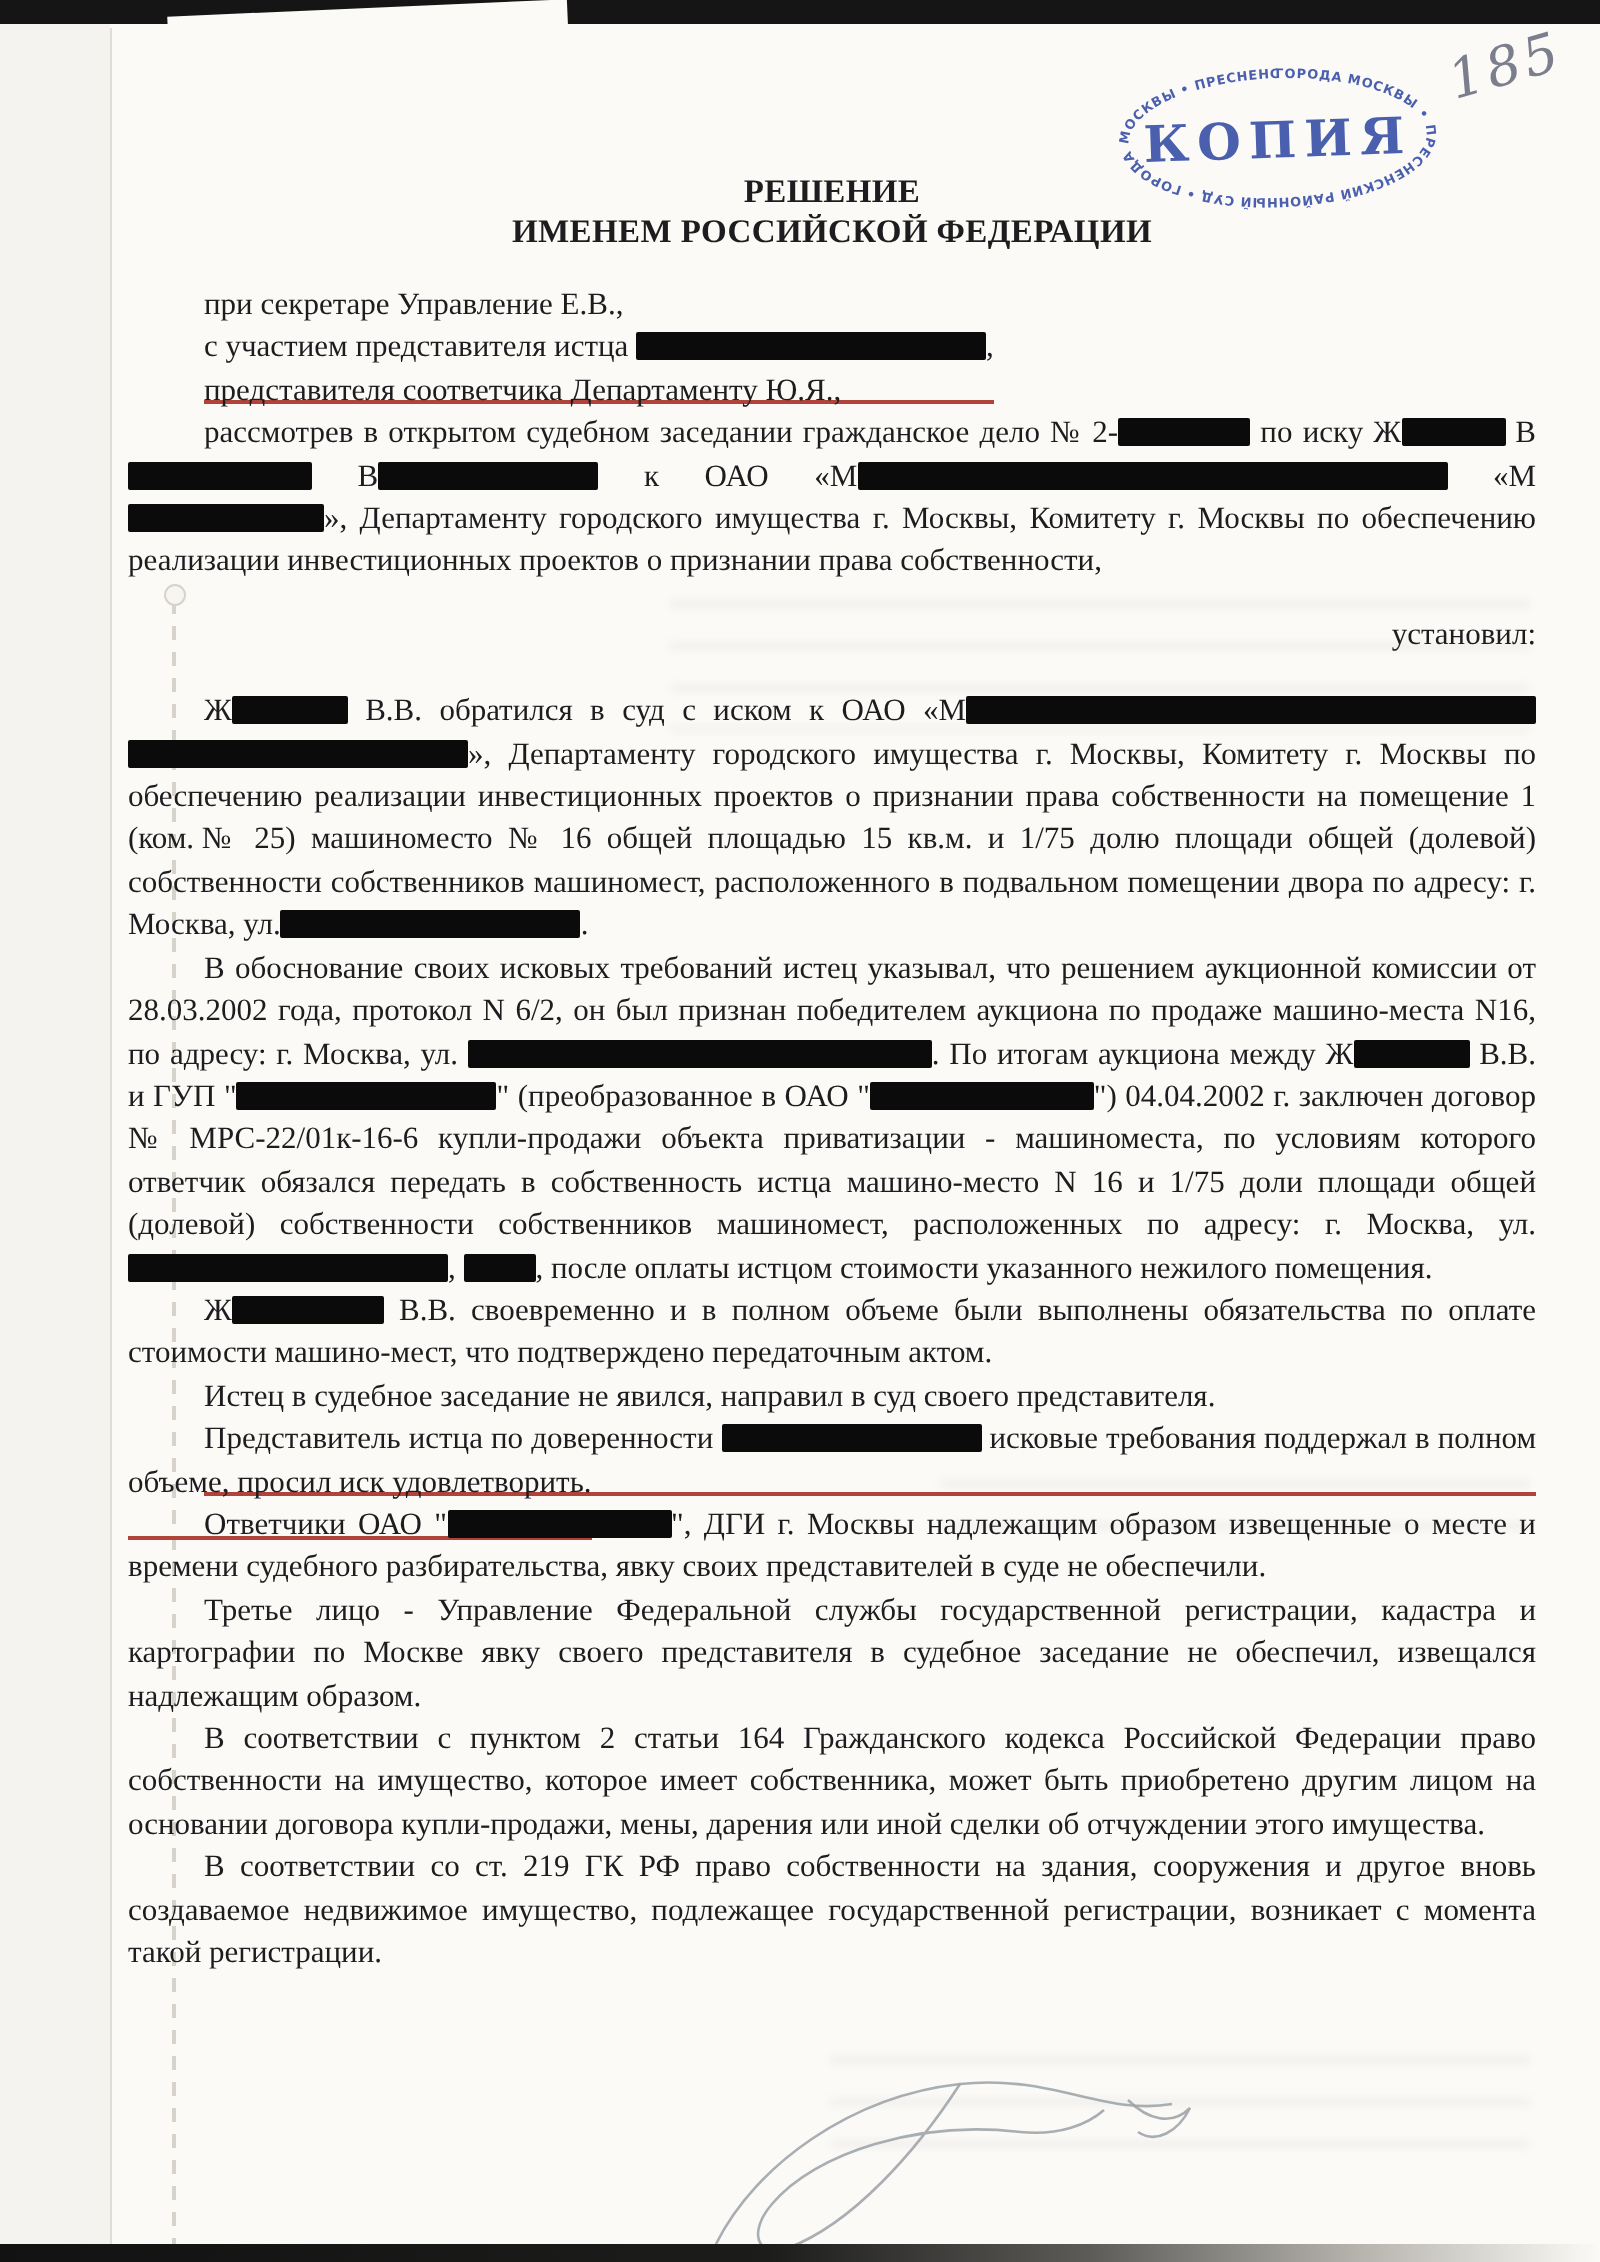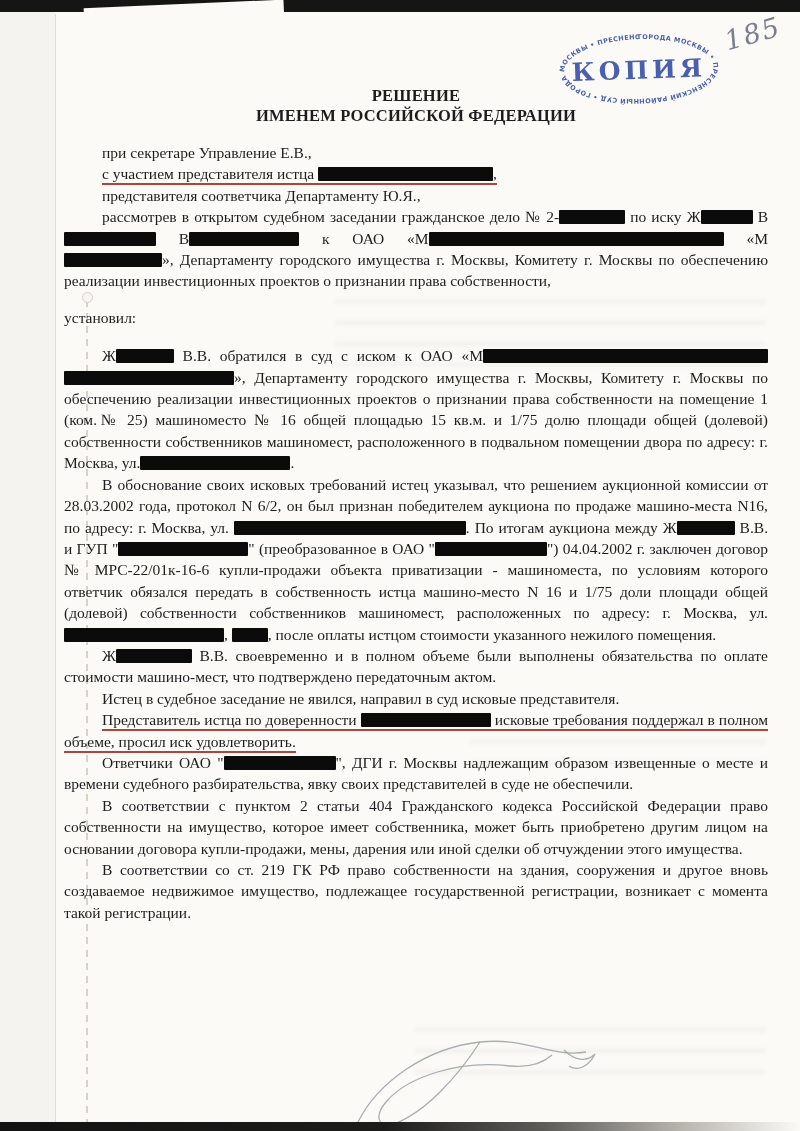--- a/index.html
+++ b/index.html
@@ -31,24 +31,24 @@
   .ring-text{font-family:"DejaVu Sans","Liberation Sans",sans-serif;font-weight:bold;font-size:8px;letter-spacing:.5px;fill:#3d55a9;}
   .stamp-center{font-family:"DejaVu Serif","Liberation Serif",serif;font-weight:bold;font-size:31px;letter-spacing:5px;fill:#3d55a9;}
   
   .pagenum{position:absolute;left:724px;top:18px;z-index:4;transform:rotate(-16deg);
     font-family:"DejaVu Serif",serif;font-style:italic;font-size:27px;color:#7b7f8d;letter-spacing:2px;}
   
   .content{position:absolute;left:64px;right:32px;top:86px;z-index:3;color:#1d1d20;
     font-size:15.5px;line-height:21.4px;}
   .title{ text-align:center;font-weight:bold;font-size:16.5px;line-height:20px;letter-spacing:.2px;margin:0 0 16px 0;}
   .para{margin:0;text-align:justify;text-indent:38px;}
-  .para.center{text-align:left;text-indent:0;}
+  .para.center{text-align:right;text-indent:0;}
   .para.heading{margin:15px 0 17px 0;}
   .redact{display:inline-block;height:14px;background:#0b0b0b;vertical-align:-2px;border-radius:1px;}
-  .u-red{border-bottom:2px solid #b0443a;padding-bottom:1px;}
+  .u-red{border-bottom:2px solid #b0443a;padding-bottom:18px;}
   
   .signature{position:absolute;left:328px;top:1032px;z-index:3;}
   .signature path{stroke:#9aa0a6;stroke-width:1.3;fill:none;opacity:.85;}
 </style>
 </head>
 <body>
 
 <div class="page">
 
   <div class="margin-strip"></div>
@@ -85,24 +85,25 @@
     </div>
     <div>
         <p class="para">при секретаре Управление Е.В.,</p>
         <p class="para"><span class="u-red">с участием представителя истца <span class="redact" style="width: 175px;"></span>,</span></p>
         <p class="para">представителя соответчика Департаменту Ю.Я.,</p>
         <p class="para">рассмотрев в открытом судебном заседании гражданское дело № 2-<span class="redact" style="width: 66px;"></span> по иску Ж<span class="redact" style="width: 52px;"></span> В<span class="redact" style="width: 92px;"></span> В<span class="redact" style="width: 110px;"></span> к ОАО «М<span class="redact" style="width: 295px;"></span> «М<span class="redact" style="width: 98px;"></span>», Департаменту городского имущества г. Москвы, Комитету г. Москвы по  обеспечению реализации инвестиционных проектов о признании права собственности,</p>
         <p class="para center heading">установил:</p>
         <p class="para">Ж<span class="redact" style="width: 58px;"></span> В.В. обратился в суд с иском к ОАО «М<span class="redact" style="width: 285px;"></span> <span class="redact" style="width: 170px;"></span>», Департаменту городского имущества г. Москвы, Комитету г. Москвы по обеспечению  реализации инвестиционных проектов о признании права собственности на помещение 1 (ком.№ 25) машиноместо  № 16 общей площадью 15 кв.м. и 1/75 долю площади общей (долевой) собственности собственников машиномест, расположенного в подвальном помещении  двора по адресу: г. Москва,  ул.<span class="redact" style="width: 150px;"></span>.</p>
         <p class="para">В обоснование своих исковых требований истец указывал, что решением аукционной комиссии от 28.03.2002 года, протокол N 6/2, он был признан победителем аукциона по продаже машино-места N16, по адресу: г. Москва,  ул. <span class="redact" style="width: 232px;"></span>.  По итогам аукциона между Ж<span class="redact" style="width: 58px;"></span> В.В. и ГУП "<span class="redact" style="width: 130px;"></span>" (преобразованное в ОАО "<span class="redact" style="width: 112px;"></span>") 04.04.2002 г. заключен договор № МРС-22/01к-16-6 купли-продажи объекта приватизации - машиноместа, по условиям которого ответчик обязался передать в собственность истца машино-место N 16  и 1/75 доли площади общей (долевой) собственности собственников машиномест, расположенных по адресу: г. Москва,  ул. <span class="redact" style="width: 160px;"></span>, <span class="redact" style="width: 36px;"></span>, после оплаты истцом стоимости указанного нежилого помещения.</p>
         <p class="para">Ж<span class="redact" style="width: 76px;"></span> В.В. своевременно и в полном объеме были выполнены обязательства по оплате стоимости машино-мест, что подтверждено передаточным актом.</p>
-        <p class="para">Истец в судебное заседание не явился, направил в суд исковые представителя.</p>
+        <p class="para">Истец в судебное заседание не явился, направил в суд своего представителя.</p>
         <p class="para"><span class="u-red">Представитель истца по доверенности <span class="redact" style="width: 130px;"></span> исковые требования поддержал в полном объеме, просил иск удовлетворить.</span></p>
         <p class="para">Ответчики ОАО "<span class="redact" style="width: 112px;"></span>", ДГИ г. Москвы надлежащим образом извещенные о месте и времени судебного разбирательства, явку своих представителей в суде не обеспечили.</p>
-        <p class="para">В соответствии с пунктом 2 статьи 404 Гражданского кодекса Российской Федерации право собственности на имущество, которое имеет собственника, может быть приобретено другим лицом на основании договора купли-продажи, мены, дарения или иной сделки об отчуждении этого имущества.</p>
+        <p class="para">Третье лицо - Управление Федеральной службы государственной регистрации, кадастра и картографии по Москве явку своего представителя в судебное заседание не обеспечил, извещался надлежащим образом.</p>
+        <p class="para">В соответствии с пунктом 2 статьи 164 Гражданского кодекса Российской Федерации право собственности на имущество, которое имеет собственника, может быть приобретено другим лицом на основании договора купли-продажи, мены, дарения или иной сделки об отчуждении этого имущества.</p>
         <p class="para">В соответствии со ст. 219 ГК РФ право собственности на здания, сооружения и другое вновь создаваемое недвижимое имущество, подлежащее государственной регистрации, возникает с момента такой регистрации.</p>
       </div>
   </div>
 
   <svg class="signature" width="330" height="96" viewBox="0 0 330 96">
     <path d="M 30 90 C 50 50 98 16 152 10 C 198 5 224 26 258 20"></path>
     <path d="M 152 10 C 130 44 98 80 66 92 C 50 97 46 84 58 70 C 80 44 132 28 182 34 C 202 36 216 30 224 23"></path>
     <path d="M 236 18 C 246 28 258 31 267 22 C 261 34 250 40 241 34"></path>
   </svg>
 

